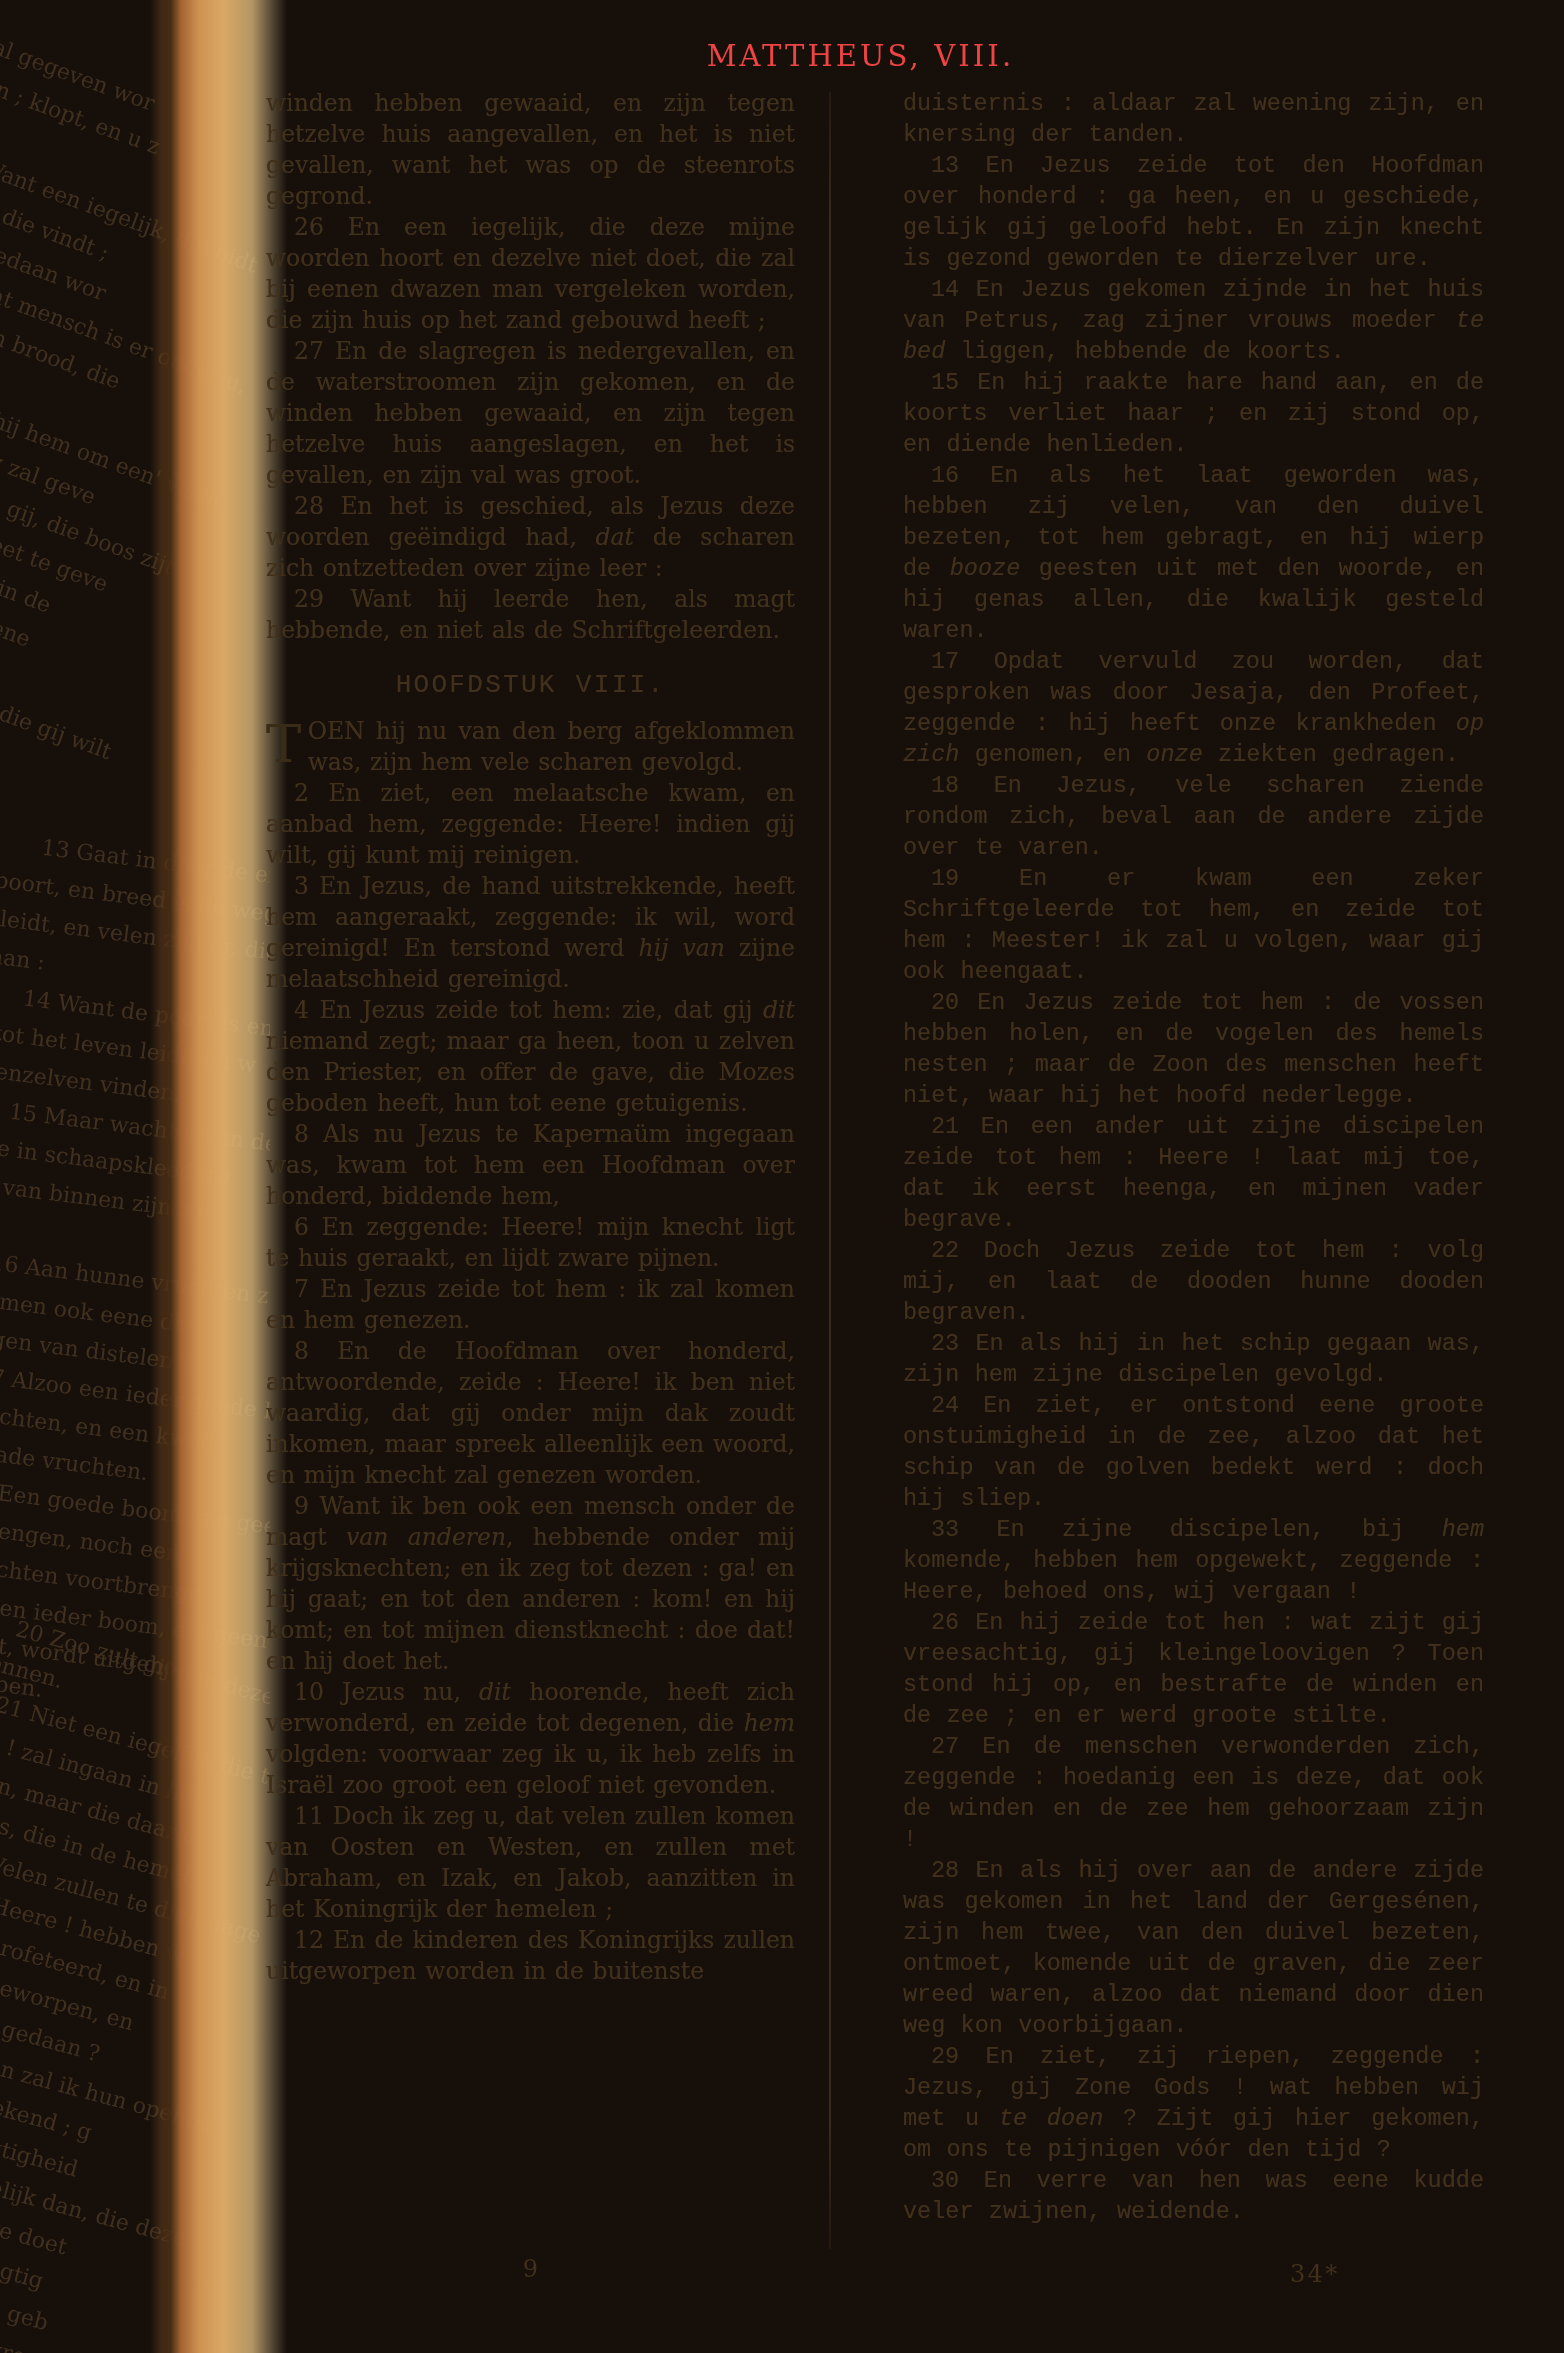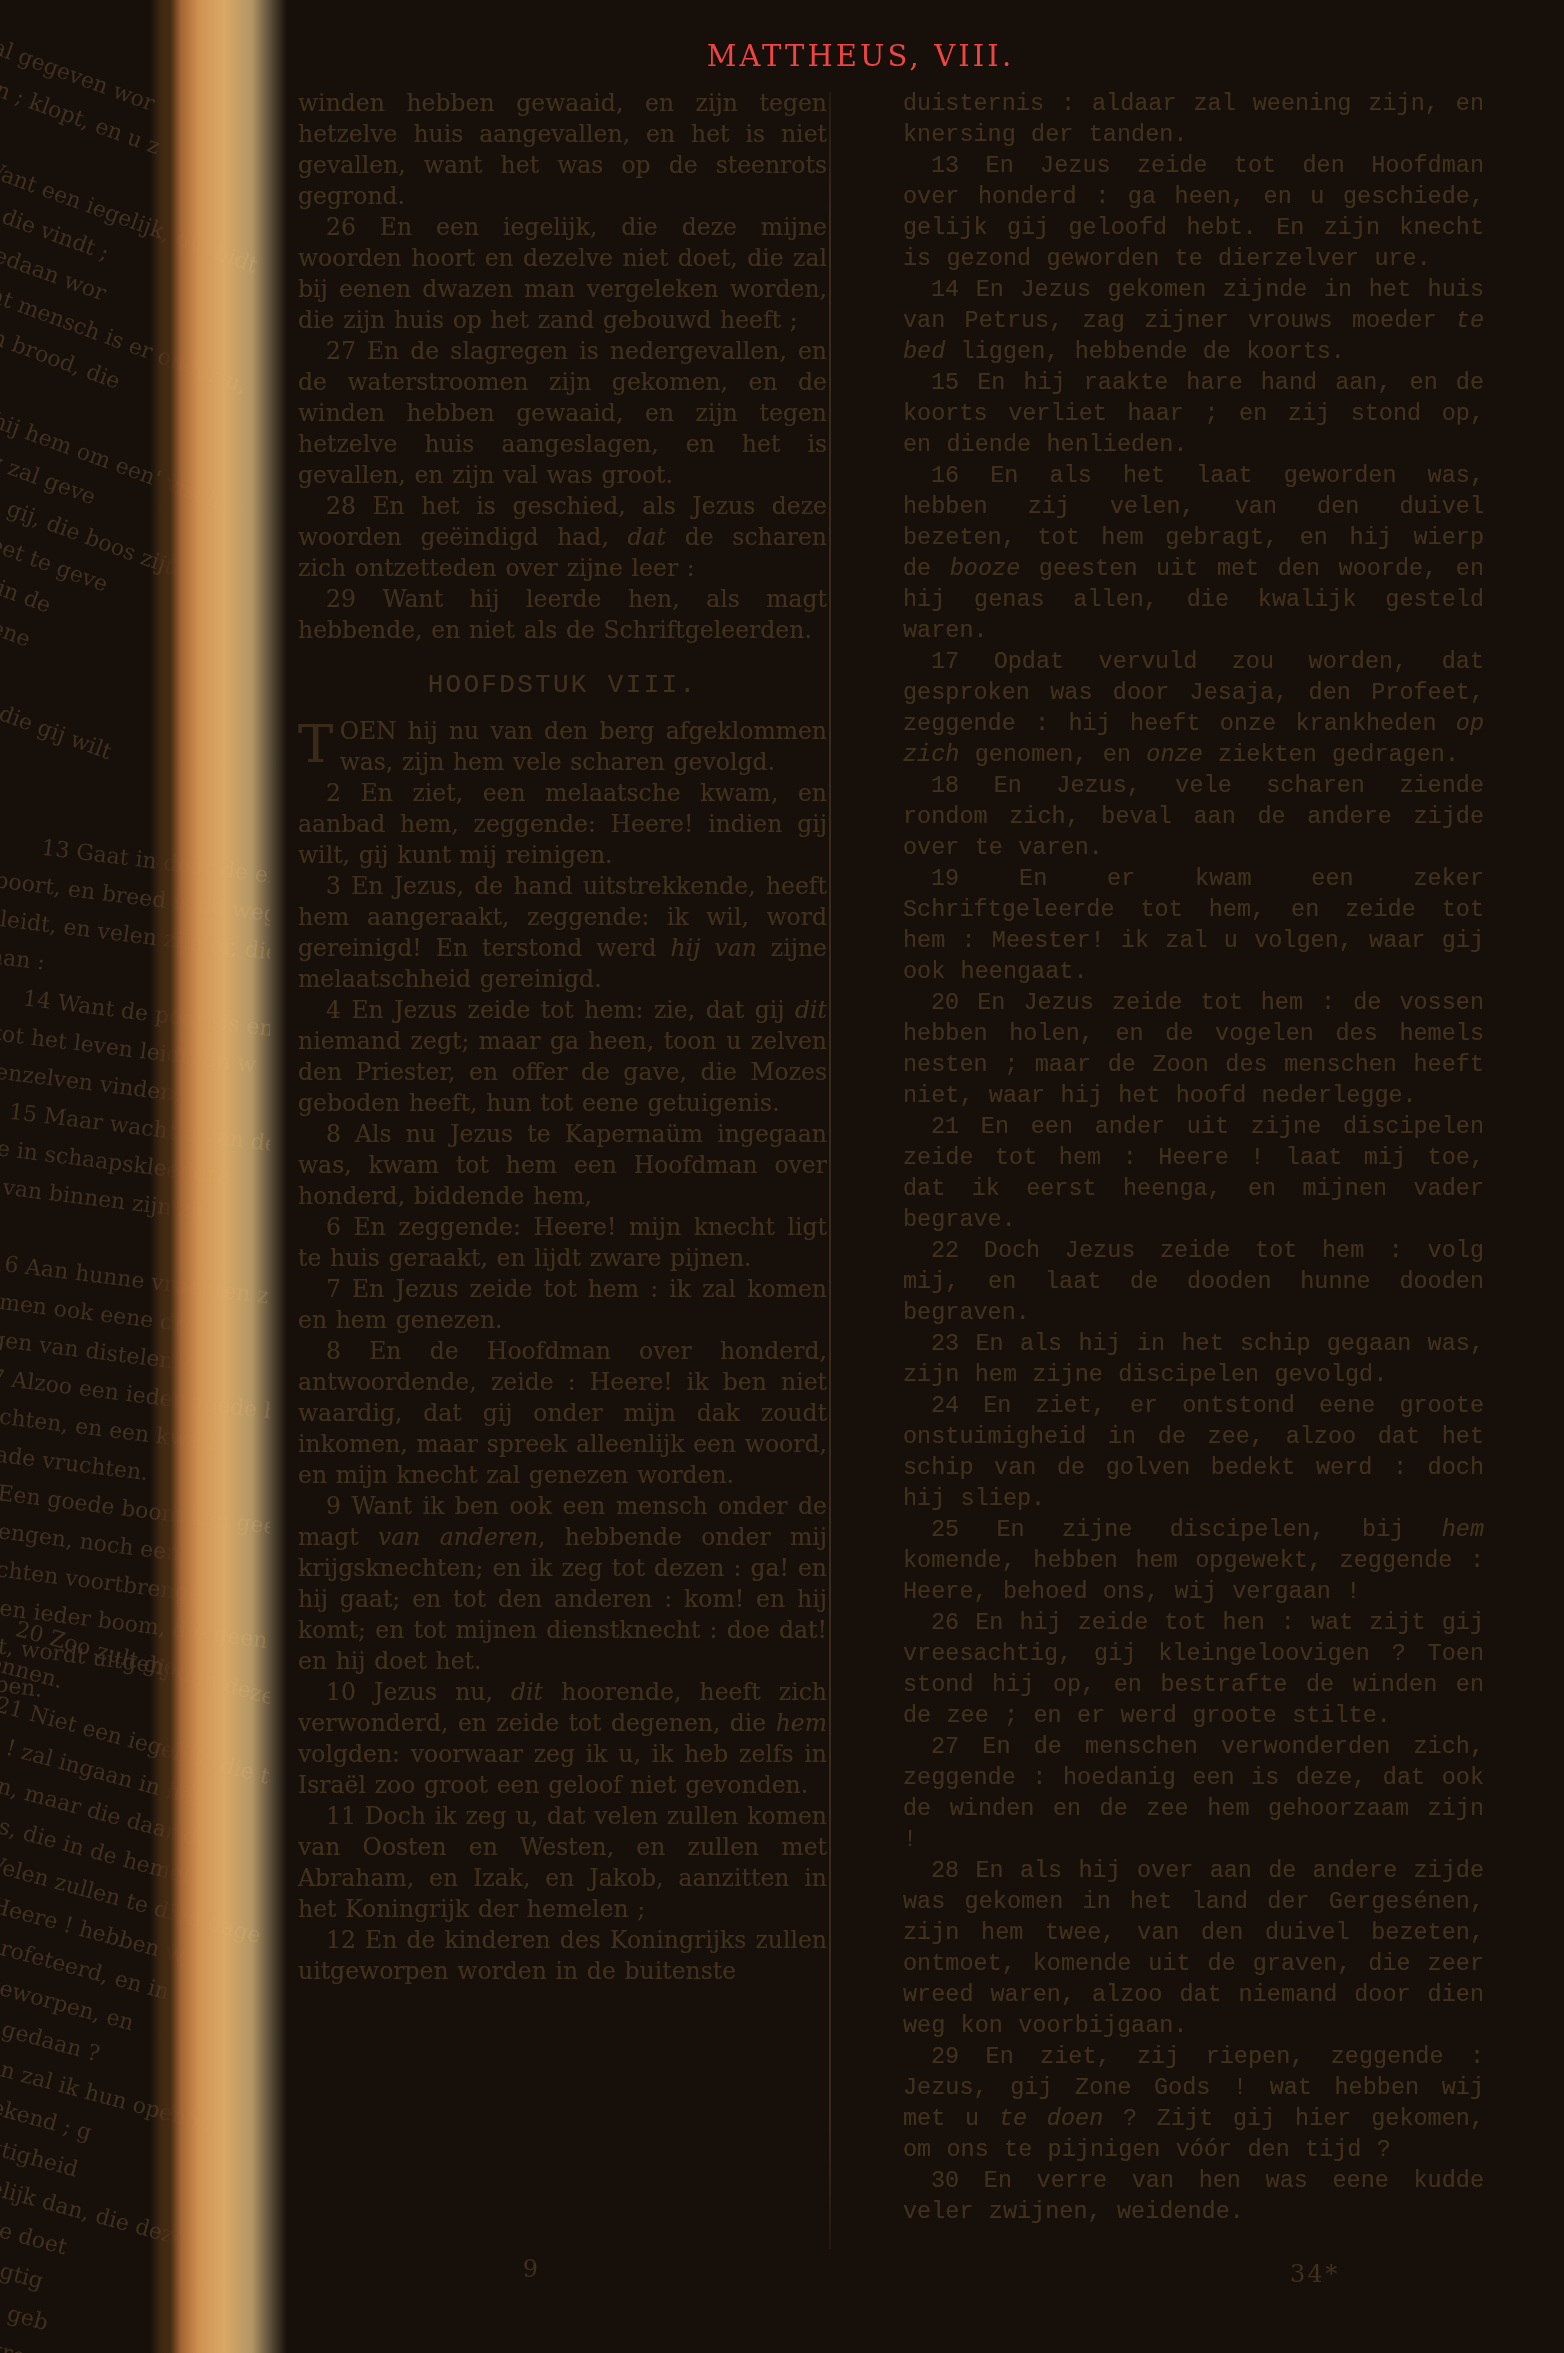--- a/index.html
+++ b/index.html
@@ -41,21 +41,21 @@
       rgba(170,105,52,.95) 31px, rgba(214,150,83,.97) 49px, rgba(228,176,107,.95) 74px,
       rgba(230,195,131,.75) 102px, rgba(228,206,158,.25) 124px, rgba(228,206,158,0) 137px);}
   
   .running-header{position:absolute;top:39px;left:671px;width:379px;z-index:3;text-align:center;
     font-size:29px;letter-spacing:3.1px;color:#ef4444;}
   .divider{position:absolute;left:829px;top:92px;width:1.6px;height:2157px;z-index:3;
     background:linear-gradient(180deg,rgba(80,60,36,.25),rgba(80,60,36,.62) 6%,rgba(80,60,36,.62) 94%,rgba(80,60,36,.2));}
   .column{position:absolute;top:88px;z-index:3;text-align:justify;
     font-size:23.5px;line-height:31px;word-spacing:1.2px;
     text-shadow:0 0 0.5px rgba(62,46,26,.75);}
-  .col-left{left:266px;width:529px;margin-left:32px;}
+  .col-left{left:266px;width:529px;}
   .col-right{left:903px;width:581px;font-family:Liberation Mono, monospace;}
   .par{margin:0;text-indent:28px;}
   .par.continuation{text-indent:0;}
   .par.chapter-heading{text-align:center;text-indent:0;font-size:26px;letter-spacing:2.3px;
     margin:23.5px 0 15.6px;font-family:Liberation Mono, monospace;}
   .par.dropcap-par{text-indent:0;}
   .dropcap{float:left;font-size:53px;line-height:52px;padding:1.6px 6.3px 0 0;color:#3a2b18;}
   .par i{font-style:italic;}
   .page-number{position:absolute;top:2255px;left:266px;width:529px;text-align:center;z-index:3;
     font-size:24px;}
@@ -172,21 +172,21 @@
       <p class="par verse"><span>15 En hij raakte hare hand aan, en de koorts verliet haar ;  en zij stond op, en diende henlieden.</span></p>
       <p class="par verse"><span>16 En als het laat geworden was, hebben zij velen, van den duivel bezeten, tot hem gebragt, en hij wierp de </span><i>booze</i><span> geesten uit met den woorde, en hij genas allen, die kwalijk gesteld waren.</span></p>
       <p class="par verse"><span>17 Opdat vervuld zou worden, dat gesproken was door Jesaja, den Profeet, zeggende : hij heeft onze krankheden </span><i>op zich</i><span> genomen, en </span><i>onze</i><span> ziekten gedragen.</span></p>
       <p class="par verse"><span>18 En Jezus, vele scharen ziende rondom zich, beval aan de andere zijde over te varen.</span></p>
       <p class="par verse"><span>19 En er kwam een zeker Schriftgeleerde tot hem, en zeide tot hem :  Meester! ik zal u volgen, waar gij ook heengaat.</span></p>
       <p class="par verse"><span>20 En Jezus zeide tot hem : de vossen hebben holen, en de vogelen des hemels nesten ; maar de Zoon des menschen heeft niet, waar hij het hoofd nederlegge.</span></p>
       <p class="par verse"><span>21 En een ander uit zijne discipelen zeide tot hem : Heere ! laat mij toe, dat ik eerst heenga, en mijnen vader begrave.</span></p>
       <p class="par verse"><span>22 Doch Jezus zeide tot hem : volg mij, en laat de dooden hunne dooden begraven.</span></p>
       <p class="par verse"><span>23 En als hij in het schip gegaan was, zijn hem zijne discipelen gevolgd.</span></p>
       <p class="par verse"><span>24 En ziet, er ontstond eene groote onstuimigheid in de zee, alzoo dat het schip van de golven bedekt werd : doch hij sliep.</span></p>
-      <p class="par verse"><span>25 En zijne discipelen, bij </span><i>hem</i><span> komende, hebben hem opgewekt, zeggende : Heere, behoed ons, wij vergaan !</span></p>
+      <p class="par verse"><span>33 En zijne discipelen, bij </span><i>hem</i><span> komende, hebben hem opgewekt, zeggende : Heere, behoed ons, wij vergaan !</span></p>
       <p class="par verse"><span>26 En hij zeide tot hen : wat zijt gij vreesachtig, gij kleingeloovigen ?  Toen stond hij op, en bestrafte de winden en de zee ; en er werd groote stilte.</span></p>
       <p class="par verse"><span>27 En de menschen verwonderden zich, zeggende : hoedanig een is deze, dat ook de winden en de zee hem gehoorzaam zijn !</span></p>
       <p class="par verse"><span>28 En als hij over aan de andere zijde was gekomen in het land der Gergesénen, zijn hem twee, van den duivel bezeten, ontmoet, komende uit de graven, die zeer wreed waren, alzoo dat niemand door dien weg kon voorbijgaan.</span></p>
       <p class="par verse"><span>29 En ziet, zij riepen, zeggende : Jezus, gij Zone Gods ! wat hebben wij met u </span><i>te doen</i><span> ?  Zijt gij hier gekomen, om ons te pijnigen vóór den tijd ?</span></p>
       <p class="par verse"><span>30 En verre van hen was eene kudde veler zwijnen, weidende.</span></p>
     </div>
 
   <div class="page-number">9</div>
 
   <div class="signature">34*</div>

